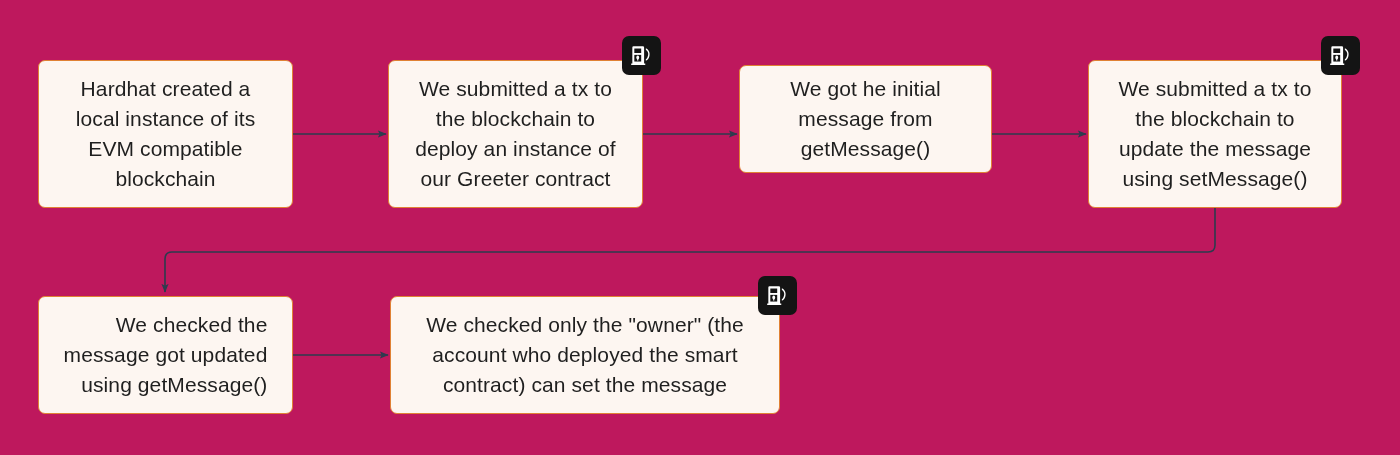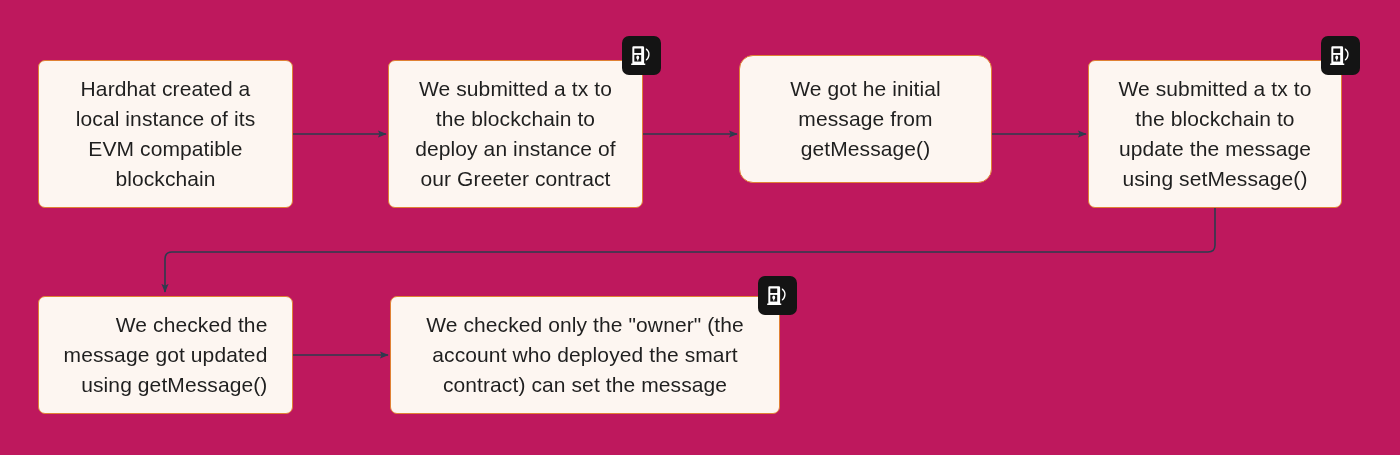--- a/index.html
+++ b/index.html
@@ -100,21 +100,21 @@
     <svg width="25" height="25" viewBox="0 0 24 24">
       <path fill="#ffffff" d="M3.2 3.2h10.2a1.1 1.1 0 0 1 1.1 1.1v15.4h1.1v1.5H2.1v-1.5h1.1V4.3a1.1 1.1 0 0 1 1.1-1.1z"></path>
       <rect x="5.1" y="5.3" width="6.6" height="4.3" fill="#141414"></rect>
       <rect x="5.1" y="11.4" width="6.6" height="6.4" fill="#141414"></rect>
       <ellipse cx="8.4" cy="14.0" rx="1.35" ry="1.9" fill="#ffffff"></ellipse>
       <rect x="7.9" y="14.8" width="1.0" height="2.1" fill="#ffffff"></rect>
       <path fill="#ffffff" d="M16.2 5.0c1.9 0.9 3.2 2.6 3.5 4.6 0.3 2.1-0.2 4.1-1.3 5.8-0.5 0.8-1.3 1.4-2.2 1.6v-1.6c0.5-0.2 0.9-0.6 1.2-1.1 0.8-1.3 1.2-2.9 1-4.4-0.2-1.5-1.1-2.7-2.2-3.3z"></path>
     </svg>
   </div>
 
-  <div class="node" style="left:739px; top:55px; width:253px; height:128px;border-radius:14px;">
+  <div class="node" style="left:739px; top:65px; width:253px; height:108px;">
     <span class="node-label">We got he initial
 message from
 getMessage()</span>
   </div>
 
   <div class="node" style="left:1088px; top:60px; width:254px; height:148px;">
     <span class="node-label">We submitted a tx to
 the blockchain to
 update the message
 using setMessage()</span>

